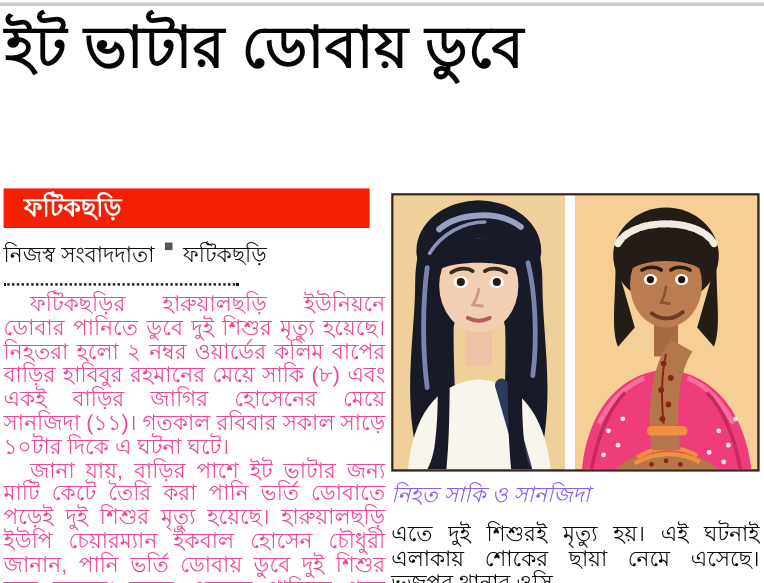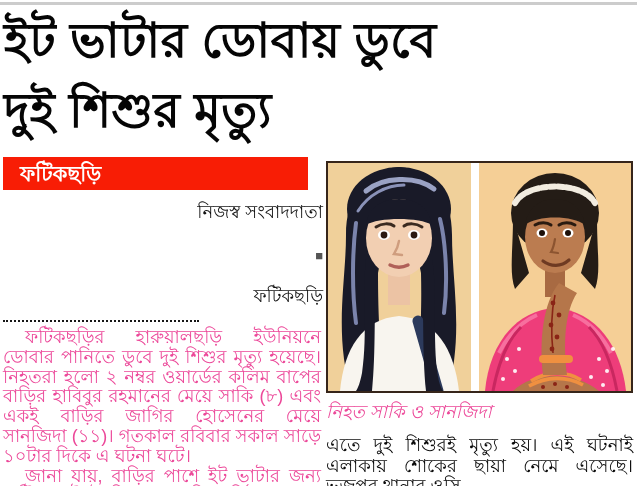--- a/index.html
+++ b/index.html
@@ -33,21 +33,21 @@
     background: var(--banner-red, #f81d05);
     display: flex; align-items: center;
   }
   .banner-label {
     color: #ffffff; font-weight: 700; font-size: 21px;
     padding-left: 17px; line-height: 33px;
   }
 
   .byline {
     margin-top: 8px; font-size: 18px; color: #111;
-    display: flex; align-items: flex-end; gap: 20px; flex-direction: column;
+    display: flex; align-items: flex-start; gap: 8px;
   }
   .sq { font-size: 13px; color: #555; line-height: 1; }
 
   .dotted {
     margin-top: 5px; width: 196px; height: 4px;
     border-bottom: 2px dotted #161616;
   }
 
   .para {
     margin-top: 6px; width: 318px;
@@ -64,39 +64,38 @@
     width: 307px; height: 232px;
     border: 2px solid #36251a;
     background: #ffffff;
     display: flex; align-items: stretch;
   }
   .photo-frame svg { display: block; height: 100%; }
   .photo-gap { width: 8px; background: #ffffff; }
 
   .caption {
     margin-top: 5px; font-size: 18px; font-style: italic;
-    color: #ec4899;
+    color: #8b5cf6;
   }
 
   .cont {
     margin-top: 6px; width: 307px;
     font-size: 18px; line-height: 20.5px;
     text-align: justify; color: #0a0a0a;
   }
 </style>
 </head>
 <body>
 
 <div class="clip">
 
   <div class="top-rule"></div>
 
   <h1 class="headline">
     <span class="hl-line">ইট ভাটার ডোবায় ডুবে</span>
-    <span class="hl-line">দুই শিশুর মৃত্যু</span>
   </h1>
 
   <div class="left-col">
     <div class="banner" style="background: rgb(248, 29, 5);">
       <span class="banner-label">ফটিকছড়ি</span>
     </div>
 
     <div class="byline">
       <span>নিজস্ব সংবাদদাতা</span>
       <span class="sq">■</span>

